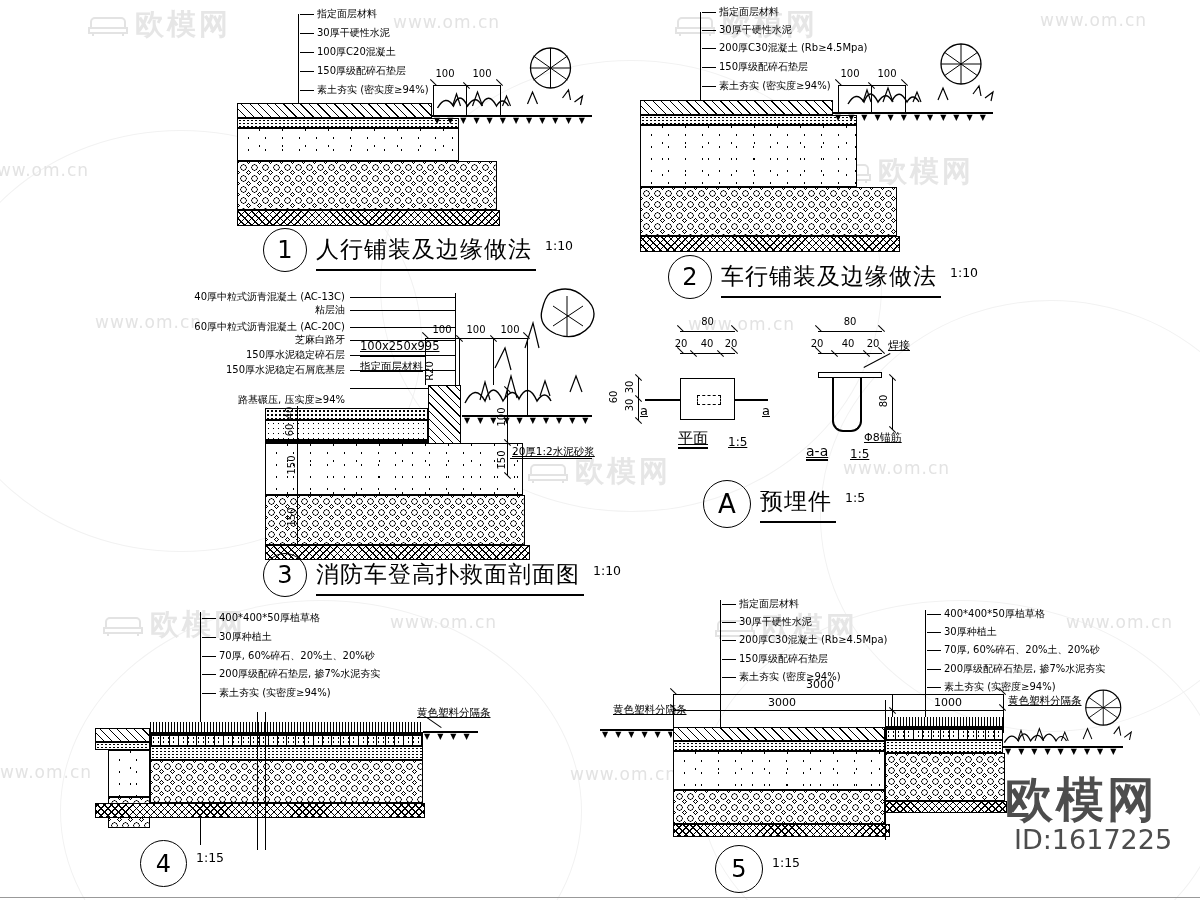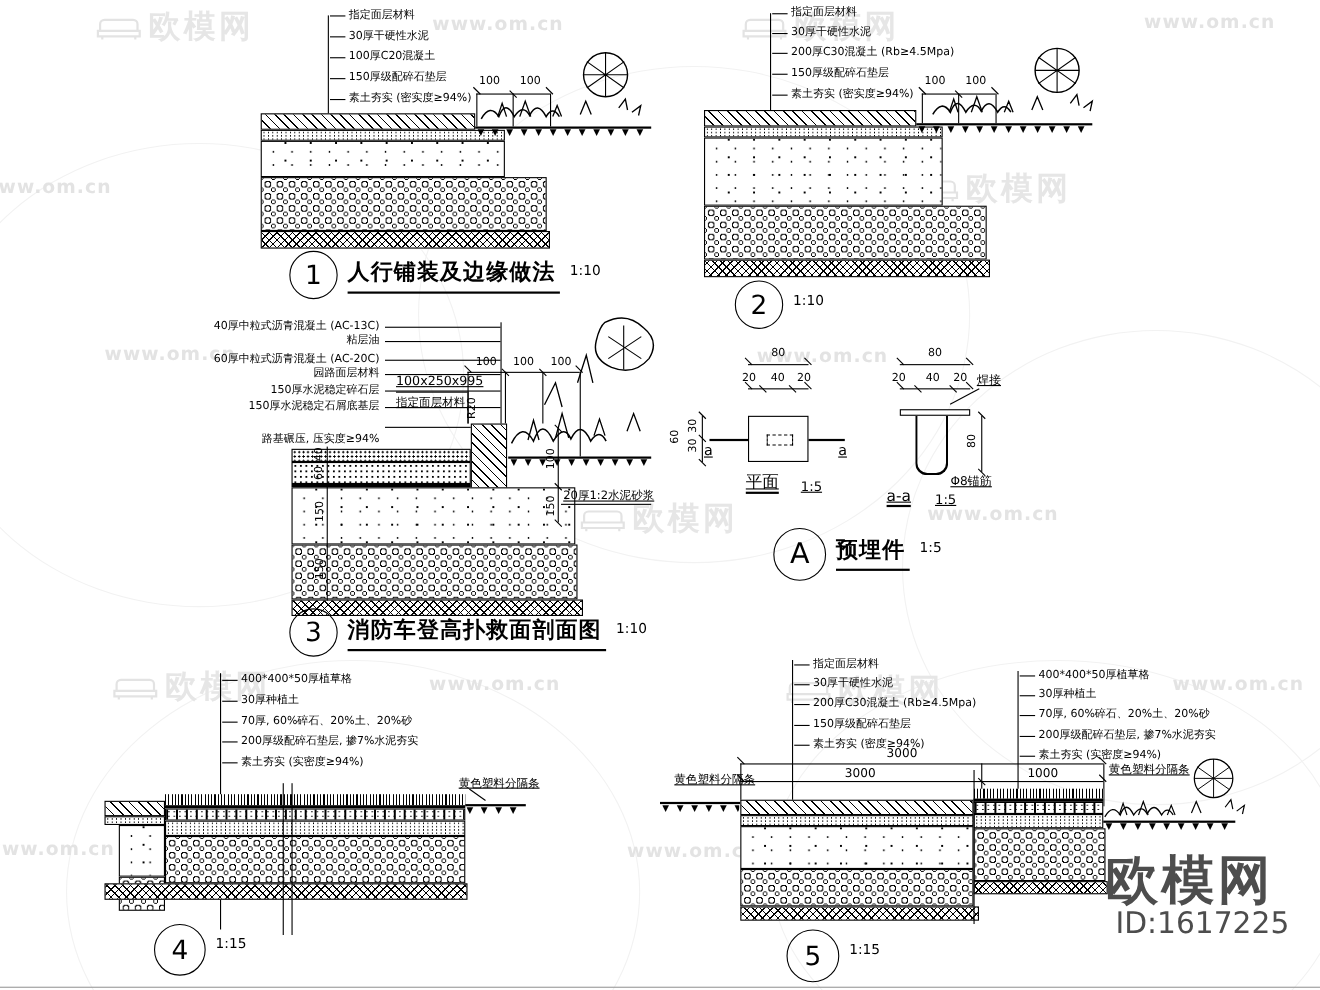--- a/index.html
+++ b/index.html
@@ -39,26 +39,26 @@
   .dimv::before,.dimv::after{content:"";position:absolute;left:-5px;width:9px;height:1px;background:#000;transform:rotate(45deg);}
   .dimv::before{top:-1px;}.dimv::after{bottom:-1px;}
   .mtick{position:absolute;width:9px;height:1px;background:#000;transform:rotate(45deg);top:-1px;}
   .dtxt{position:absolute;font-size:10px;white-space:nowrap;text-align:center;line-height:11px;}
   .vtxt{position:absolute;font-size:10px;white-space:nowrap;transform:rotate(-90deg);transform-origin:center;line-height:10px;}
   .tri{position:absolute;overflow:hidden;height:11px;font-size:8px;letter-spacing:7px;line-height:10px;color:#000;}
   
   .tblock{position:absolute;display:flex;align-items:flex-start;gap:9px;}
   .tcirc{width:42px;height:42px;border:1.4px solid #000;border-radius:50%;flex:none;
          display:flex;align-items:center;justify-content:center;font-size:24px;}
-  .ttitle{font-size:20px;font-weight:bold;border-bottom:2.5px solid #000;padding:6px 4px 4px 0;white-space:nowrap;letter-spacing:1px;}
+  .ttitle{font-size:23px;font-weight:normal;border-bottom:2.5px solid #000;padding:6px 4px 4px 0;white-space:nowrap;letter-spacing:1px;}
   .tscale{font-size:12.5px;padding-top:10px;}
   
   .wm{position:absolute;display:flex;align-items:center;gap:4px;pointer-events:none;}
   .wm-t{color:#e6e6e6;font-weight:bold;font-size:29px;letter-spacing:3px;white-space:nowrap;}
-  .wm-u{position:absolute;color:#e3e3e3;font-weight:bold;font-size:17px;letter-spacing:1px;white-space:nowrap;pointer-events:none;}
+  .wm-u{position:absolute;color:#e3e3e3;font-weight:normal;font-size:17px;letter-spacing:1px;white-space:nowrap;pointer-events:none;}
   .arc{position:absolute;border:1.5px solid #f2f2f2;border-radius:50%;pointer-events:none;}
   .brand-name{position:absolute;font-size:48px;font-weight:bold;color:#4d4d4d;letter-spacing:3px;}
   .brand-id{position:absolute;font-size:27px;color:#4d4d4d;}
   .note{position:absolute;font-size:10.5px;white-space:nowrap;line-height:12px;text-decoration:underline;}
 </style>
 </head>
 <body>
 
 <div class="arc" style="left:-60px;top:130px;width:480px;height:420px;"></div>
 <div class="arc" style="left:380px;top:60px;width:500px;height:450px;"></div>
@@ -204,27 +204,28 @@
 <svg class="abs" style="left:838px;top:42px;" width="170" height="70" viewBox="0 0 160 70">
   <circle cx="118" cy="22" r="20" fill="none" stroke="#000" stroke-width="1.3"></circle>
   <path d="M118 2v40M101 10l34 24M101 34l34-24M98 22h40" stroke="#000" stroke-width="1" fill="none"></path>
   <path d="M5 62q8-14 16-2q6-16 14 0q8-12 14-1q7-14 15 1q6-10 12 0" fill="none" stroke="#000" stroke-width="1.4"></path>
   <path d="M20 60l4-12 4 12M40 60l5-14 5 14M70 60l4-10 4 10M95 58l5-12 5 12M130 52l6-8 2 10M142 56l8-6-2 9" fill="none" stroke="#000" stroke-width="1.2"></path>
 </svg>
 <div class="tblock" style="left:668px;top:255px;">
   <div class="tcirc">
       <span>2</span>
     </div>
+  <span class="ttitle">车行铺装及边缘做法</span>
   <span class="tscale">1:10</span>
 </div>
 
 <div class="lr3" style="right:855px;top:291px;">40厚中粒式沥青混凝土 (AC-13C)</div>
 <div class="lr3" style="right:855px;top:304px;">粘层油</div>
 <div class="lr3" style="right:855px;top:321px;">60厚中粒式沥青混凝土 (AC-20C)</div>
-<div class="lr3" style="right:855px;top:334px;">园路面层材料</div>
+<div class="lr3" style="right:855px;top:334px;">芝麻白路牙</div>
 <div class="lr3" style="right:855px;top:349px;">150厚水泥稳定碎石层</div>
 <div class="lr3" style="right:855px;top:364px;">150厚水泥稳定石屑底基层</div>
 <div class="lr3" style="right:855px;top:394px;">路基碾压, 压实度≥94%</div>
 <div class="hline" style="left:350px;top:297px;width:105px;"></div>
 <div class="hline" style="left:350px;top:310px;width:105px;"></div>
 <div class="hline" style="left:350px;top:327px;width:105px;"></div>
 <div class="hline" style="left:350px;top:340px;width:105px;"></div>
 <div class="hline" style="left:350px;top:355px;width:105px;"></div>
 <div class="hline" style="left:350px;top:370px;width:105px;"></div>
 <div class="hline" style="left:350px;top:388px;width:105px;"></div>

